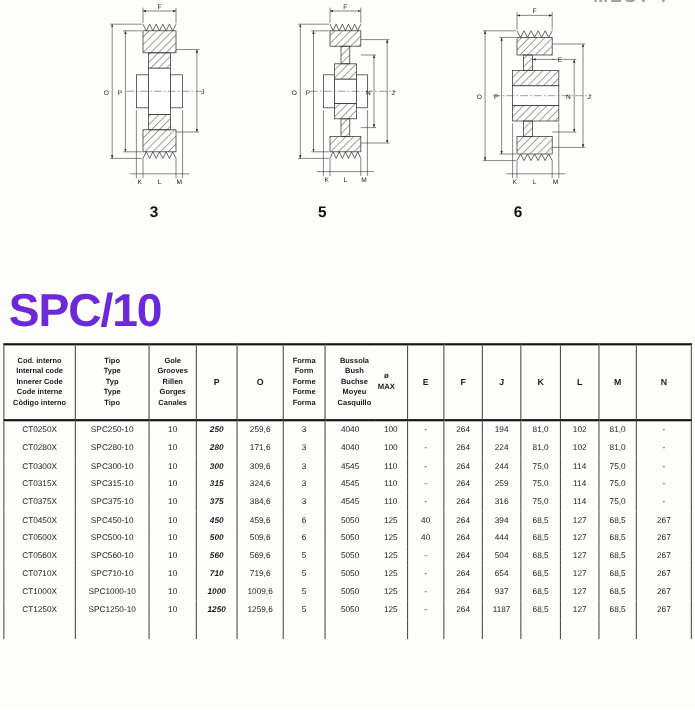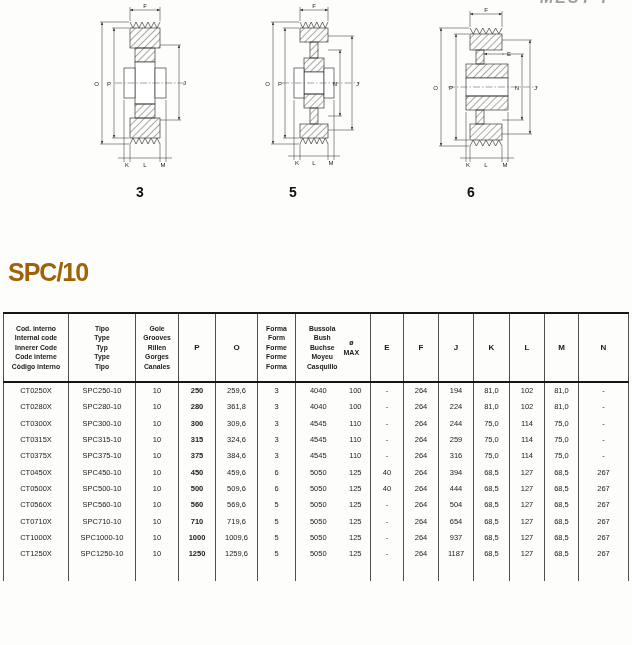--- a/index.html
+++ b/index.html
@@ -13,36 +13,36 @@
 
   
   .diag{position:absolute;top:2px;}
   .d1{left:55px;} .d2{left:238px;} .d3{left:428px;}
   svg text{font-family:"Liberation Sans",sans-serif;font-size:6px;fill:#222;}
   .form-label{position:absolute;top:184px;width:16px;text-align:center;
               font-size:14px;font-weight:bold;color:#111;}
   .fl1{left:132px;} .fl2{left:285px;} .fl3{left:463px;}
 
   
-  .title{position:absolute;left:8px;top:258px;margin:0;font-size:25px;font-weight:bold;
-         letter-spacing:-1px;color:#a16207;}
+  .title{position:absolute;left:8px;top:258px;margin:0;font-size:42px;font-weight:bold;
+         letter-spacing:-1px;color:#6d28d9;}
 
   
   table.spec{position:absolute;left:3px;top:312px;width:625px;border-collapse:collapse;
              table-layout:fixed;}
   .spec th,.spec td{border-left:1px solid #4f4f4f;border-right:1px solid #4f4f4f;
                     text-align:center;vertical-align:middle;padding:0;}
   .spec thead th{border-top:2px solid #161616;border-bottom:2px solid #161616;
                  font-size:6.8px;font-weight:bold;line-height:9.6px;height:66px;
                  white-space:pre-line;}
   .spec thead th.letter{font-size:8px;}
   .spec thead th.bushmax .wrap{display:flex;align-items:center;justify-content:center;gap:6px;}
   .spec thead th.bushmax .maxl{font-size:7px;}
   .spec tbody td{font-size:7.5px;height:16.33px;line-height:16.33px;white-space:nowrap;}
-  .spec tbody td.bold{font-weight:bold;}
+  .spec tbody td.bold{font-weight:bold;font-style:italic;}
   .spec .c-bush{border-right:none;}
   .spec .c-max{border-left:none;}
   .spec tr.spacer td{height:18px;}
 </style>
 </head>
 <body>
 
 <div class="page">
 
   <div class="logo-cut">
@@ -282,21 +282,21 @@
           <td>81,0</td>
           <td>102</td>
           <td>81,0</td>
           <td>-</td>
         </tr>
         <tr>
           <td>CT0280X</td>
           <td>SPC280-10</td>
           <td>10</td>
           <td class="bold">280</td>
-          <td>361,8</td>
+          <td>171,6</td>
           <td>3</td>
           <td class="c-bush">4040</td>
           <td class="c-max">100</td>
           <td>-</td>
           <td>264</td>
           <td>224</td>
           <td>81,0</td>
           <td>102</td>
           <td>81,0</td>
           <td>-</td>

